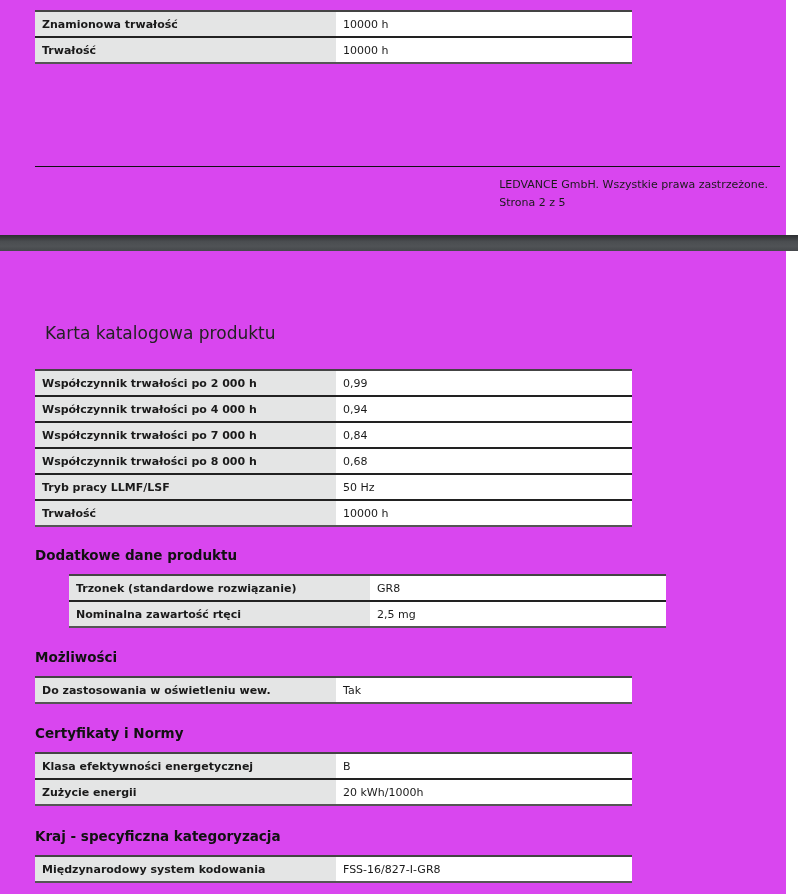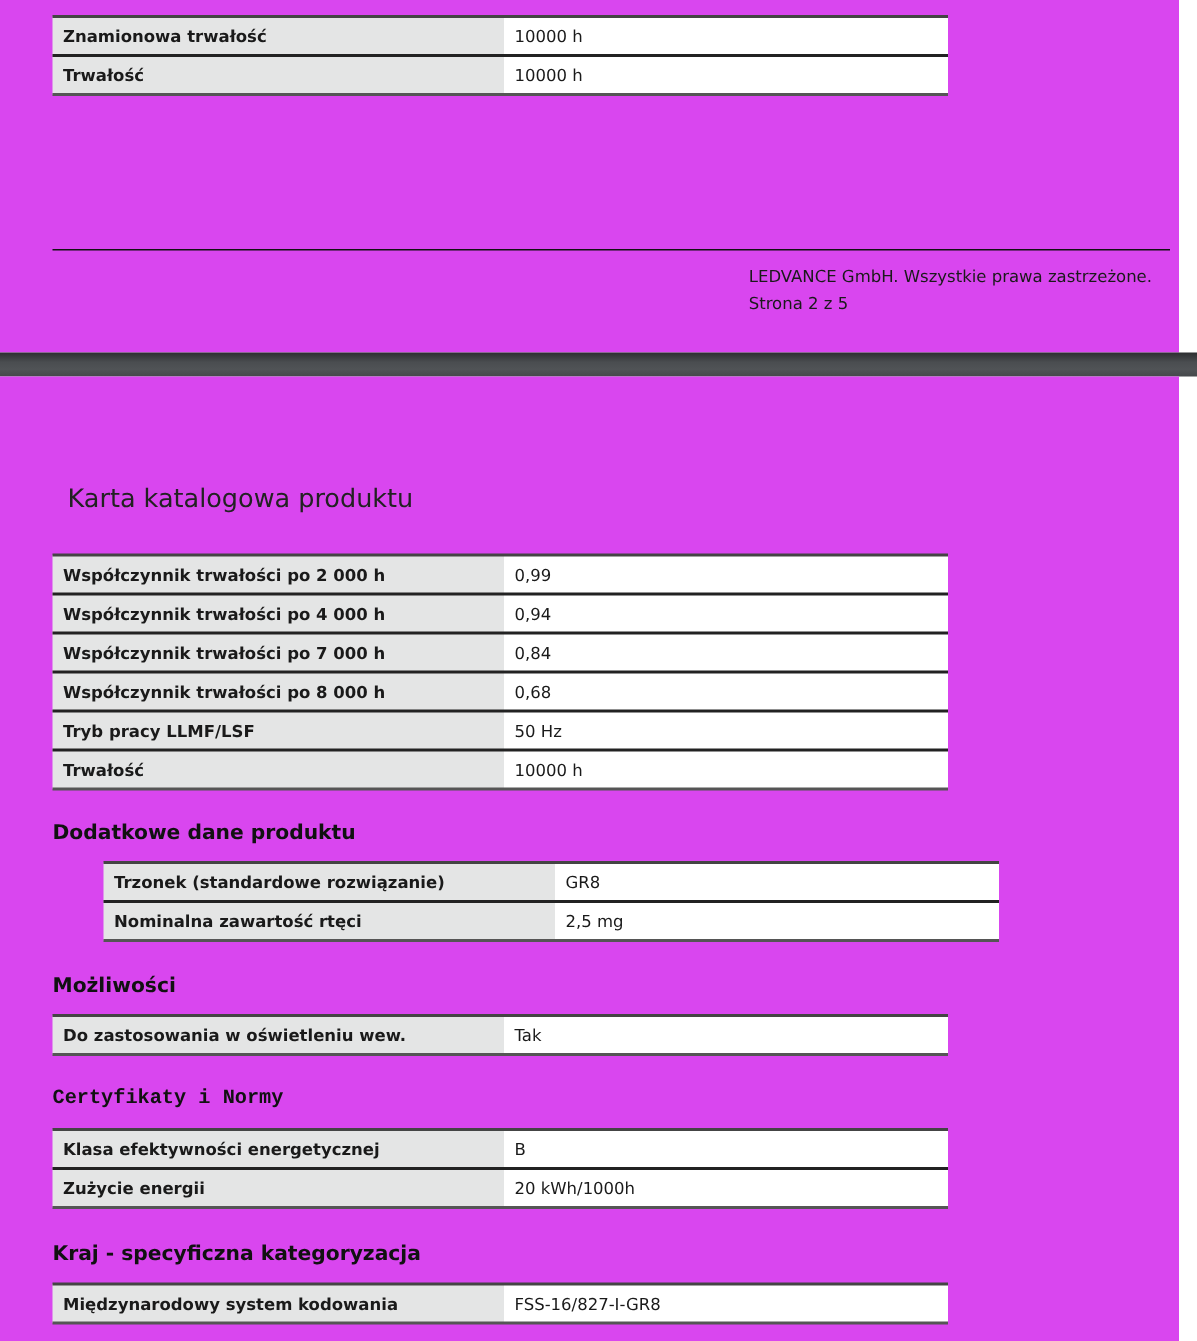--- a/index.html
+++ b/index.html
@@ -105,21 +105,21 @@
   <h2 class="section-heading" style="top:398px;">Możliwości</h2>
   <table class="spec" style="top:425px;">
     <tbody>
         <tr>
       <td class="label">Do zastosowania w oświetleniu wew.</td>
       <td class="value">Tak</td>
     </tr>
   </tbody>
     </table>
 
-  <h2 class="section-heading" style="top:474px;font-family:Liberation Mono, monospace;">Certyfikaty i Normy</h2>
+  <h2 class="section-heading" style="top:474px;">Certyfikaty i Normy</h2>
   <table class="spec" style="top:501px;">
     <tbody>
         <tr>
       <td class="label">Klasa efektywności energetycznej</td>
       <td class="value">B</td>
     </tr>
     <tr>
       <td class="label">Zużycie energii</td>
       <td class="value">20 kWh/1000h</td>
     </tr>

